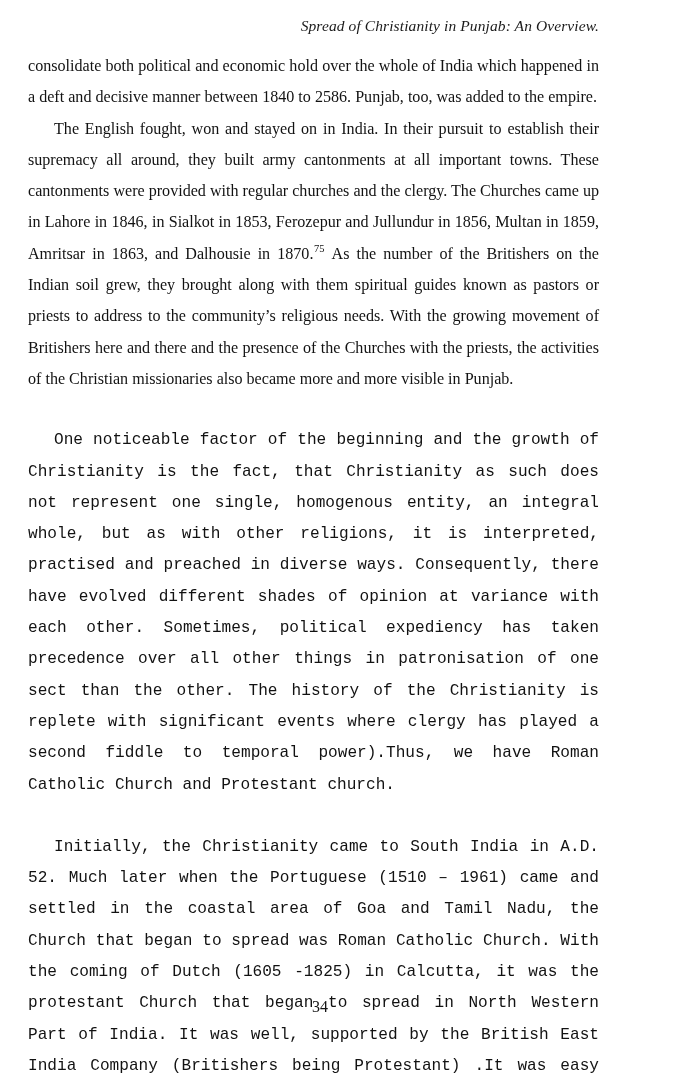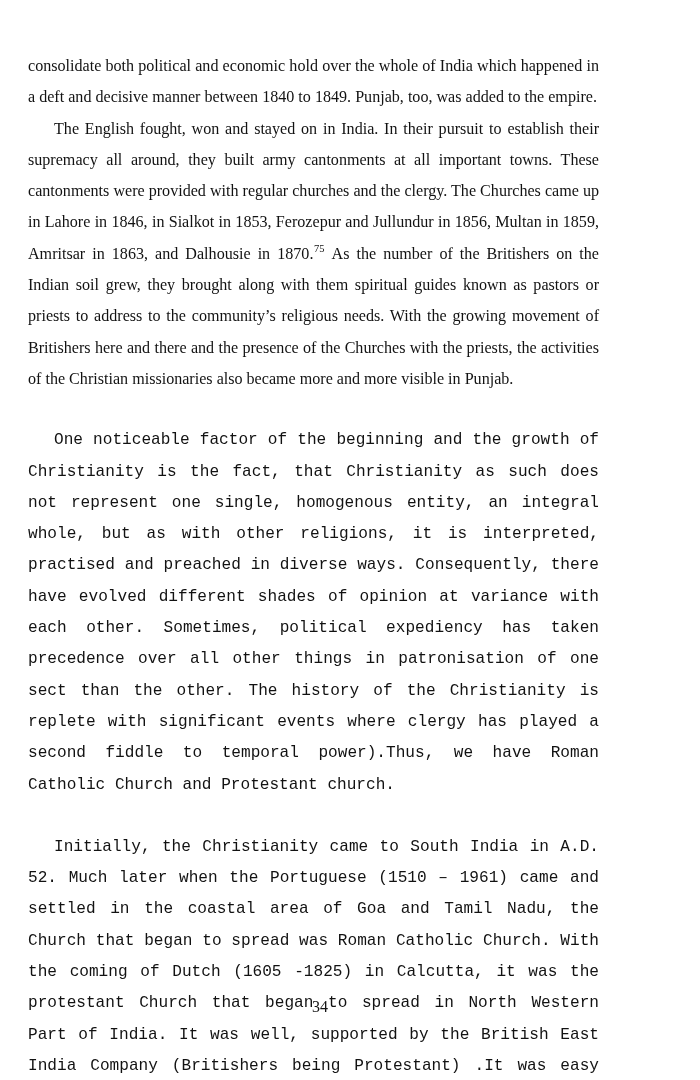--- a/index.html
+++ b/index.html
@@ -72,25 +72,26 @@
     text-align: center;
     font-size: 16px;
     color: #141414;
   }
 </style>
 </head>
 <body>
 
 <div class="page">
 
+  <div class="running-head">Spread of Christianity in Punjab: An Overview.</div>
 
   <div class="body-col">
 
     <p class="para">
-      <span>consolidate both political and economic hold over the whole of India which happened in a deft and decisive manner between 1840 to 1849. Punjab, too, was added to the empire.</span>
+      <span>consolidate both political and economic hold over the whole of India which happened in a deft and decisive manner between 1840 to 2586. Punjab, too, was added to the empire.</span>
     </p>
 
     <p class="para indent gap-small">
       <span>The English fought, won and stayed on in India. In their pursuit to establish their supremacy all around, they built army cantonments at all important towns. These cantonments were provided with regular churches and the clergy. The Churches came up in Lahore in 1846, in Sialkot in 1853, Ferozepur and Jullundur in 1856, Multan in 1859, Amritsar in 1863, and Dalhousie in 1870.</span><sup class="fn">75</sup>
       <span>As the number of the Britishers on the Indian soil grew, they brought along with them spiritual guides known as pastors or priests to address to the community’s religious needs. With the growing movement of Britishers here and there and the presence of the Churches with the priests, the activities of the Christian missionaries also became more and more visible in Punjab.</span>
     </p>
 
     <p class="para indent gap-large">
       <span>One noticeable factor of the beginning and the growth of Christianity is the fact, that Christianity as such does not represent one single, homogenous entity, an integral whole, but as with other religions, it is interpreted, practised and preached in diverse ways. Consequently, there have evolved different shades of opinion at variance with each other. Sometimes, political expediency has taken precedence over all other things in patronisation of one sect than the other. The history of the Christianity is replete with significant events where clergy has played a second fiddle to temporal power).Thus, we have Roman Catholic Church and Protestant church.</span>
     </p>

